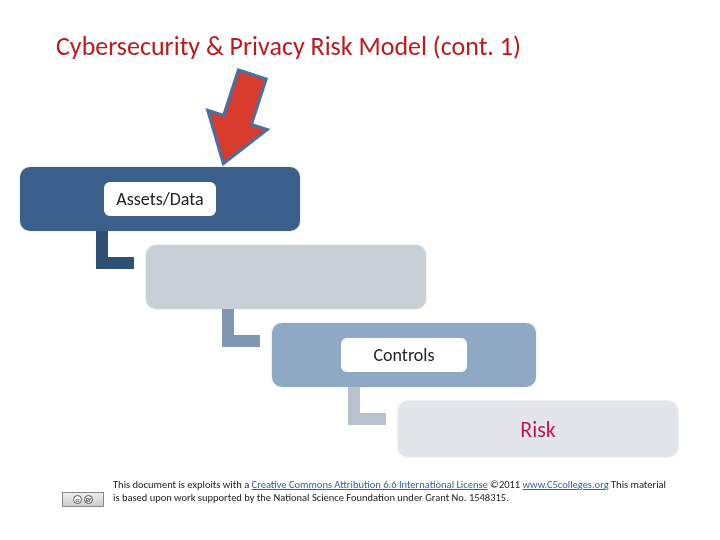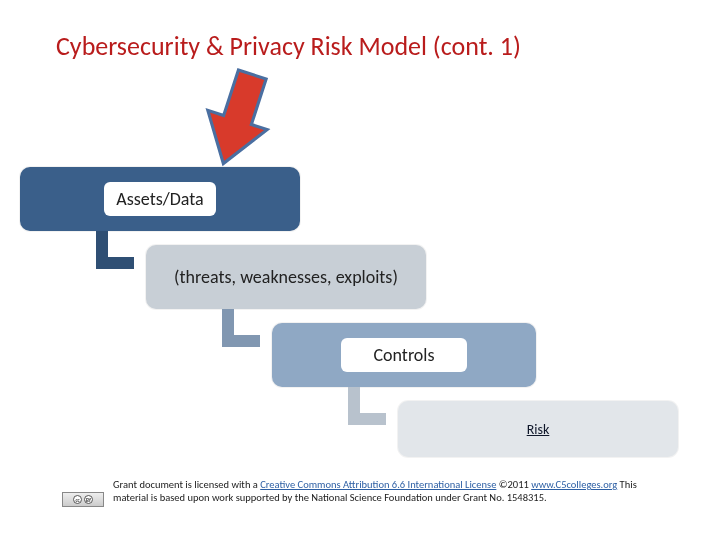--- a/index.html
+++ b/index.html
@@ -36,21 +36,21 @@
     text-align: center;
     box-shadow: 0 0 0 1px rgba(0,0,0,0.05);
   }
   .box-blue { background: #3a5f8a; }
   .box-blue .label { background: #fff; color: #222; border-radius: 6px; padding: 6px 12px; font-size: 18px; }
   .box-gray { background: #c8cfd6; }
   .box-gray .label { font-size: 18px; color: #222; line-height: 1.25; }
   .box-ltblue { background: #8fa8c4; }
   .box-ltblue .label { background: #fff; color: #222; border-radius: 6px; padding: 6px 32px; font-size: 18px; }
   .box-ltgray { background: #e2e6ea; }
-  .box-ltgray .label { font-size: 14px; color: #0f172a; text-decoration: underline; }
+  .box-ltgray .label { font-size: 22px; color: #be185d; }
   .connector {
     position: absolute;
     width: 38px;
     height: 38px;
     border-left: 12px solid;
     border-bottom: 12px solid;
   }
   .footer {
     position: absolute;
     left: 113px;
@@ -93,35 +93,34 @@
   </svg>
 </div>
 
 <div class="box box-blue" style="left:20px; top:167px; width:280px; height:64px;">
   <span class="label">Assets/Data</span>
 </div>
 
 <div class="connector" style="left:96px; top:231px; border-color:#2f4f74;"></div>
 
 <div class="box box-gray" style="left:146px; top:245px; width:280px; height:64px; flex-direction:column;">
-  <div class="label">(threats, weaknesses, exploits)</div>
 </div>
 
 <div class="connector" style="left:222px; top:309px; border-color:#8197b1;"></div>
 
 <div class="box box-ltblue" style="left:272px; top:323px; width:264px; height:64px;">
   <span class="label">Controls</span>
 </div>
 
 <div class="connector" style="left:348px; top:387px; border-color:#b8c2cd;"></div>
 
 <div class="box box-ltgray" style="left:398px; top:401px; width:280px; height:56px;">
   <span class="label">Risk</span>
 </div>
 
 <div class="cc-badge">
   <span class="circ">cc</span>
     <span class="circ">BY</span>
 </div>
 
 <div class="footer">
-  <span>Grant document is licensed with a </span><a href="#">Creative Commons Attribution 6.6 International License</a><span>  ©2011 </span><a href="#">www.C5colleges.org</a><span> This material is based upon work supported by the National Science Foundation under Grant No. 1548315.</span>
+  <span>This document is exploits with a </span><a href="#">Creative Commons Attribution 6.6 International License</a><span>  ©2011 </span><a href="#">www.C5colleges.org</a><span> This material is based upon work supported by the National Science Foundation under Grant No. 1548315.</span>
 </div>
 
 </body></html>

